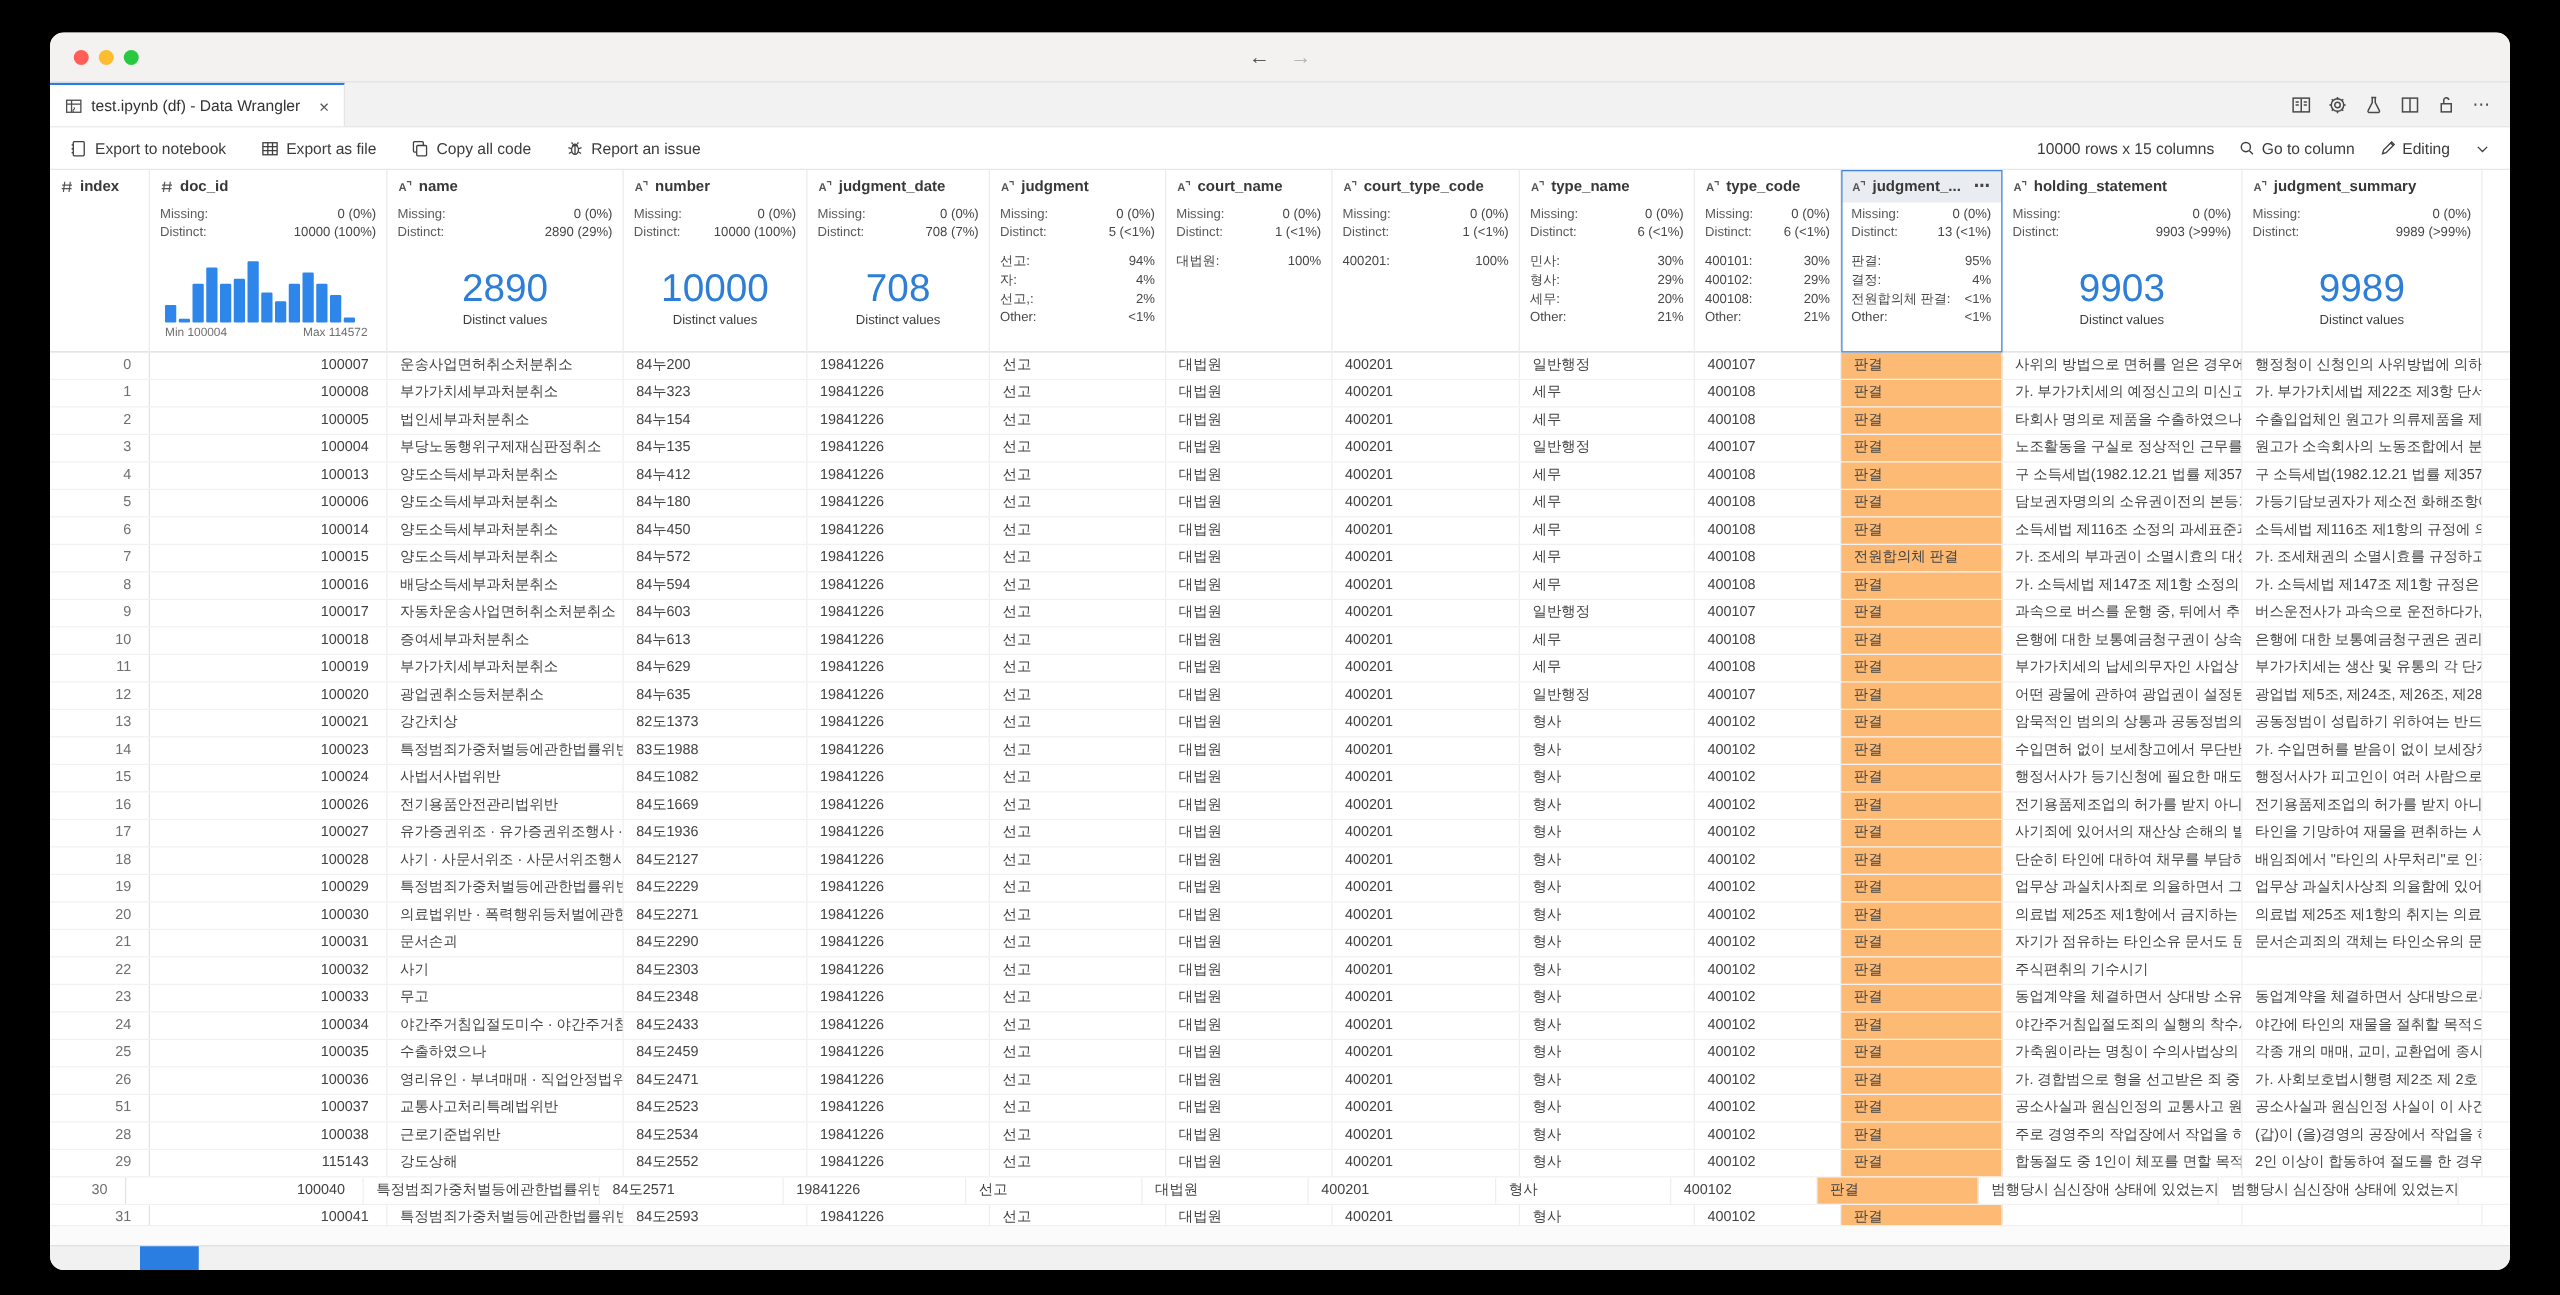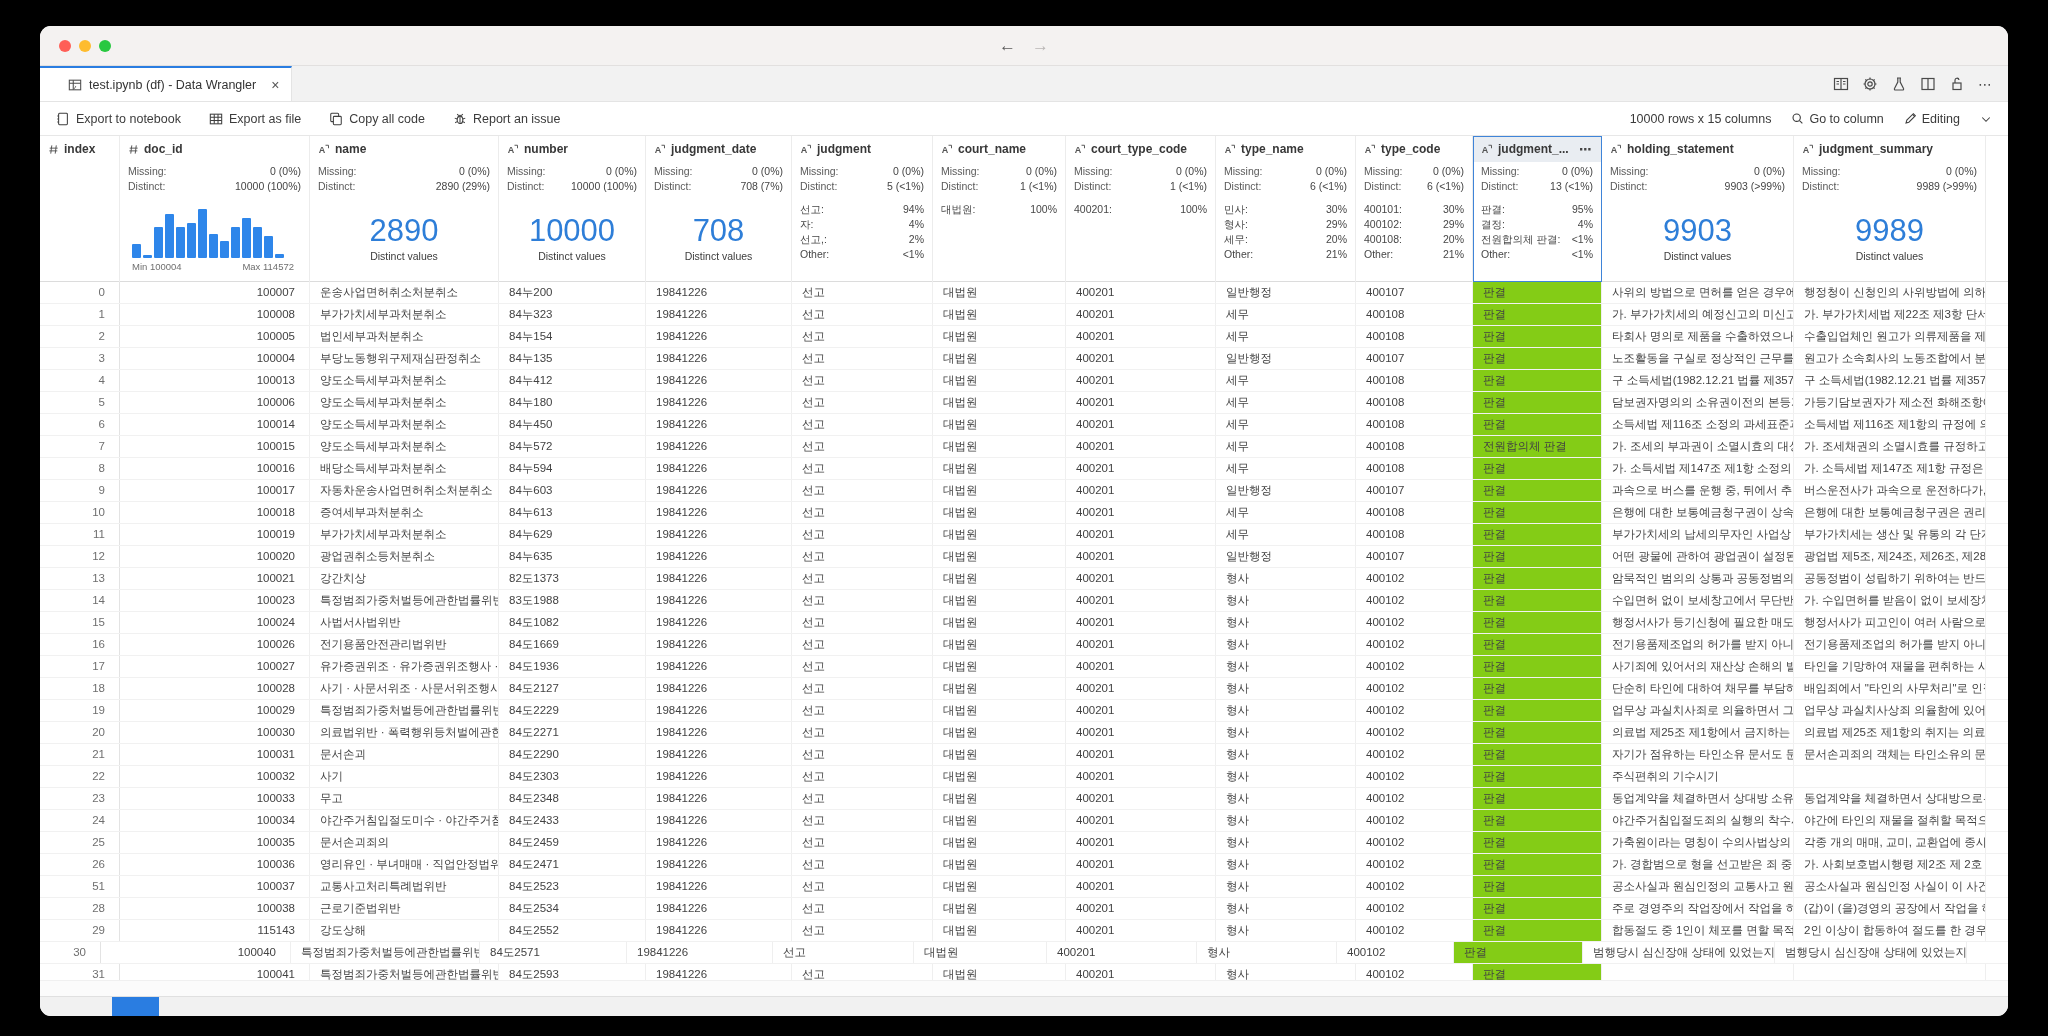--- a/index.html
+++ b/index.html
@@ -18,21 +18,21 @@
   .navarrow { font-size:17px; color:#5a5a5a; line-height:1; }
   .navarrow.fwd { color:#b9b6b5; }
   .searchpill { width:560px; height:25px; background:#f1efee; border:1px solid #d7d4d3;
     border-radius:6px; display:flex; align-items:center; justify-content:center; gap:6px;
     color:#5c5c5c; font-size:12.5px; margin-left:10px; }
 
   
   .tabstrip { height:36px; background:#f2f2f2; border-bottom:1px solid #e4e4e4;
     display:flex; align-items:stretch; flex:none; }
   .tab { background:#fff; border-top:2px solid #2a7de1; border-right:1px solid #e4e4e4;
-    display:flex; align-items:center; gap:7px; padding:0 12px 0 28px; font-size:12.5px; color:#333; }
+    display:flex; align-items:center; gap:7px; padding:0 12px 0 12px; font-size:12.5px; color:#333; }
   .tab .close { color:#555; font-size:14px; margin-left:8px; }
   .strip-actions { margin-left:auto; display:flex; align-items:center; gap:13px; padding-right:16px; }
   .icn { display:inline-flex; align-items:center; justify-content:center; }
   .icn svg { display:block; }
 
   
   .toolbar { height:34px; background:#fff; border-bottom:1px solid #e7e7e7;
     display:flex; align-items:center; padding:0 16px; flex:none; font-size:12.5px; color:#3b3b3b; }
   .tb-btn { display:flex; align-items:center; gap:6px; margin-right:28px; }
   .tb-right { margin-left:auto; display:flex; align-items:center; gap:20px; }
@@ -61,21 +61,21 @@
   .hist-labels { display:flex; justify-content:space-between; font-size:9.5px; color:#6f6f6f;
     padding:3px 4px 0 4px; width:170px; }
 
   
   .gridbody { height:698px; overflow:hidden; flex:none; }
   .grow { display:flex; height:22px; border-bottom:1px solid #f1f1f1; }
   .cell { flex:none; font-size:11.5px; color:#424242; line-height:21px; padding:0 10px;
     white-space:nowrap; overflow:hidden; border-right:1px solid #efefef; }
   .cell.num { text-align:right; padding-right:14px; }
   .cell.rowidx { color:#6f6f6f; border-right:1px solid #e3e3e3; }
-  .cell.selcol { background:#84cc16; }
+  .cell.selcol { background:#fdba74; }
   .scrollgap { height:16px; background:#fbfbfb; border-top:1px solid #f0f0f0; flex:none; }
 
   
   .statusbar { height:20px; background:#f1f1f1; border-top:1px solid #e0e0e0; position:relative; flex:none; }
   .remote { position:absolute; left:72px; top:0; width:47px; height:100%; background:#2a7de1; }
 </style>
 </head>
 <body>
 
 <div class="window">
@@ -1009,21 +1009,21 @@
           <div class="cell" style="width: 150px;">400201</div>
           <div class="cell" style="width: 140px;">형사</div>
           <div class="cell" style="width: 117px;">400102</div>
           <div class="cell selcol" style="width: 129px;">판결</div>
           <div class="cell" style="width: 192px;">야간주거침입절도죄의 실행의 착수시기</div>
           <div class="cell" style="width: 192px;">야간에 타인의 재물을 절취할 목적으로</div>
         </div>
         <div class="grow">
           <div class="cell num rowidx" style="width: 80px;">25</div>
           <div class="cell num" style="width: 190px;">100035</div>
-          <div class="cell" style="width: 189px;">문서손괴죄의</div>
+          <div class="cell" style="width: 189px;">수출하였으나</div>
           <div class="cell" style="width: 147px;">84도2459</div>
           <div class="cell" style="width: 146px;">19841226</div>
           <div class="cell" style="width: 141px;">선고</div>
           <div class="cell" style="width: 133px;">대법원</div>
           <div class="cell" style="width: 150px;">400201</div>
           <div class="cell" style="width: 140px;">형사</div>
           <div class="cell" style="width: 117px;">400102</div>
           <div class="cell selcol" style="width: 129px;">판결</div>
           <div class="cell" style="width: 192px;">가축원이라는 명칭이 수의사법상의 동물</div>
           <div class="cell" style="width: 192px;">각종 개의 매매, 교미, 교환업에 종사하</div>

